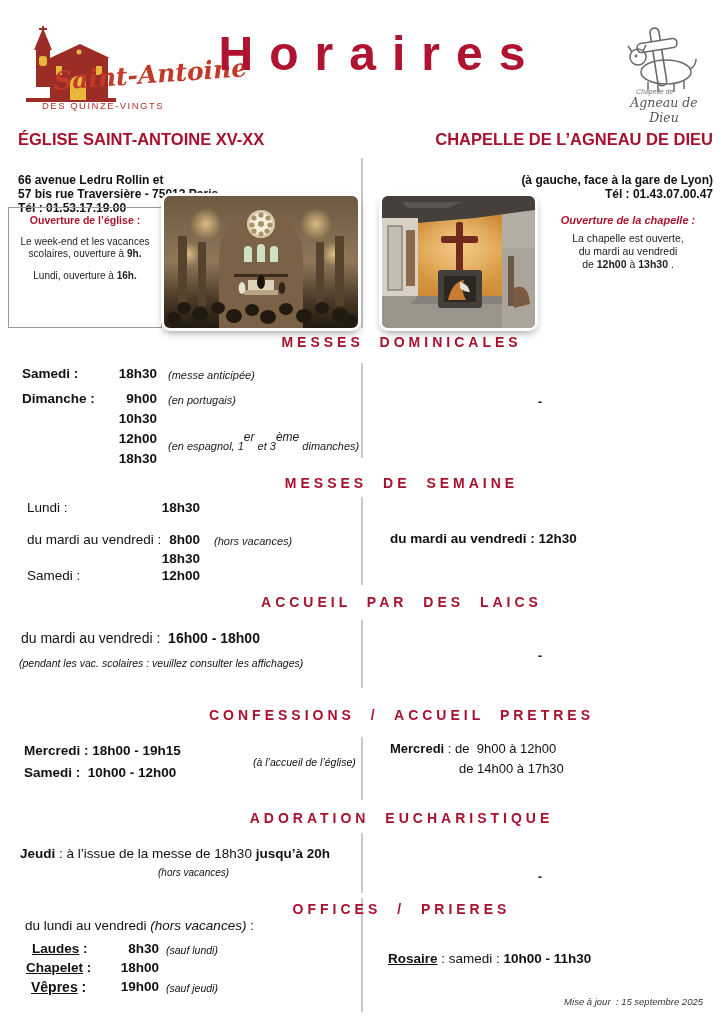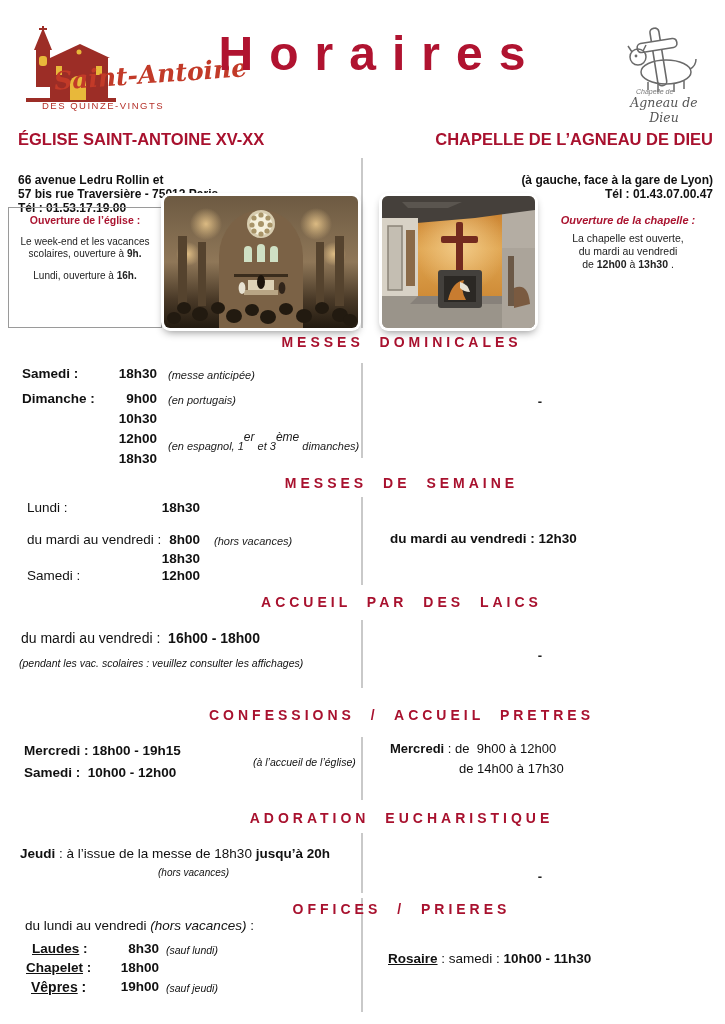--- a/index.html
+++ b/index.html
@@ -316,14 +316,15 @@
   <div class="t" style="left:31px;top:979px;font-size:14px">
     <span class="b u">Vêpres</span><span class="b"> :</span>
   </div>
   <div class="t time" style="left:110px;top:979px;width:49px">19h00</div>
   <div class="t i" style="left:166px;top:982px;font-size:10.5px">(sauf jeudi)</div>
 
   <div class="t" style="left:388px;top:951px;font-size:13.5px">
     <span class="b u">Rosaire</span><span> : samedi : </span><span class="b">10h00 - 11h30</span>
   </div>
 
+  <div class="footer">Mise à jour&nbsp; : 15 septembre 2025</div>
 
 </div>
 
 </body></html>

